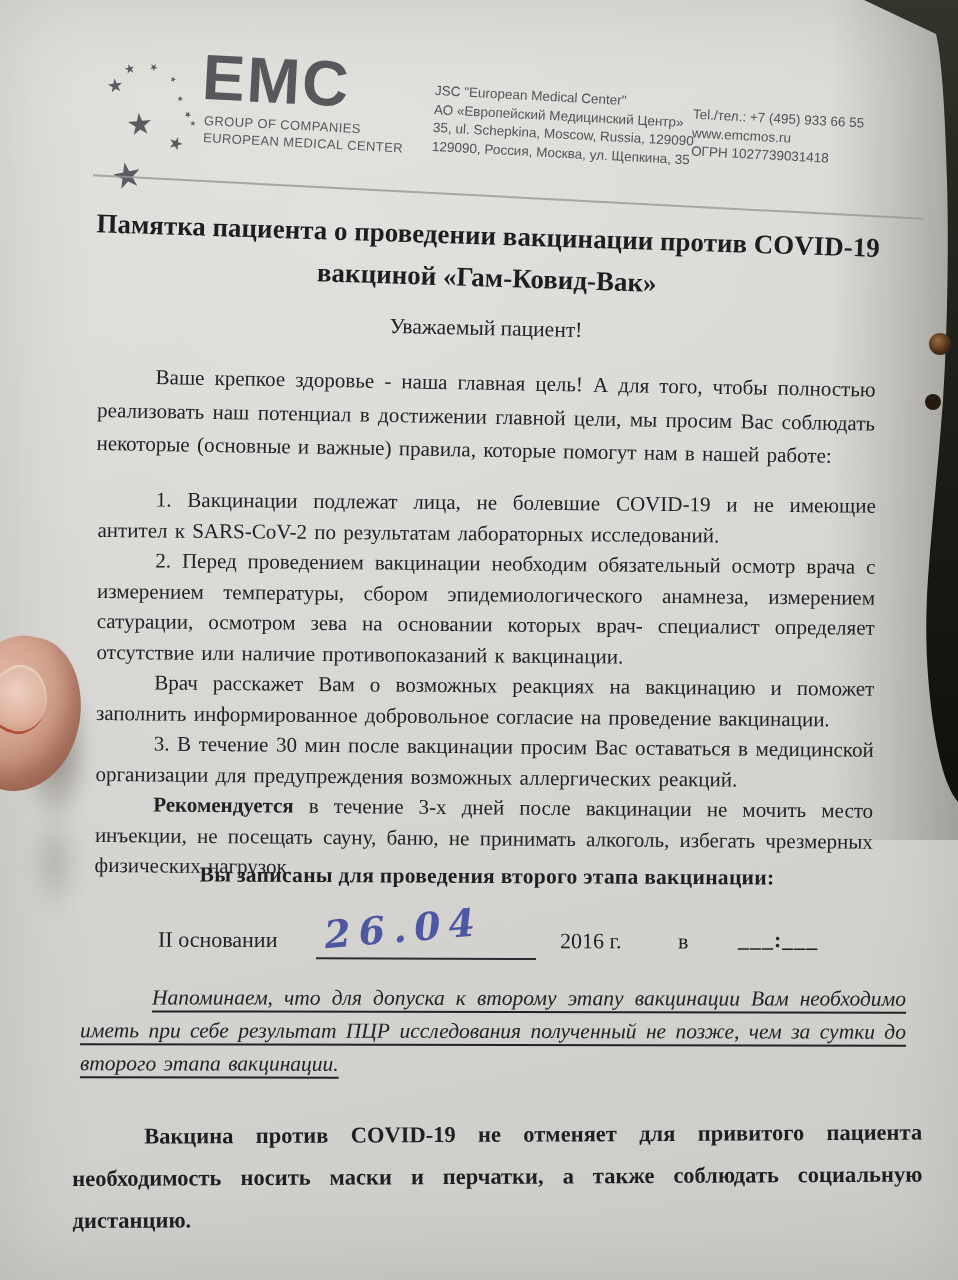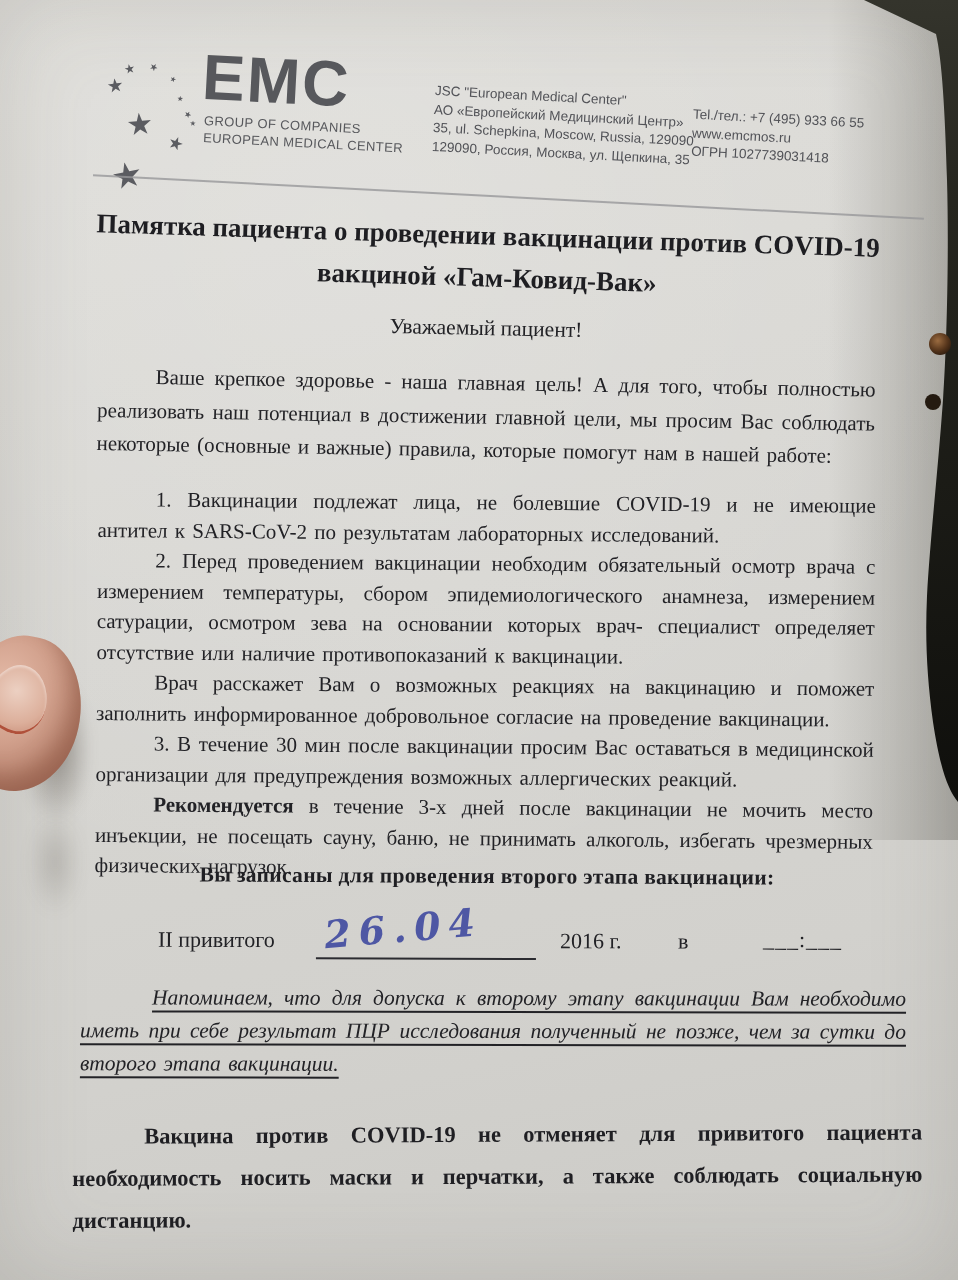--- a/index.html
+++ b/index.html
@@ -53,21 +53,21 @@
     transform:rotate(0.3deg);font-weight:700;font-size:21.5px;letter-spacing:0.3px;color:#1f1f23;}
   .appt-line{position:absolute;left:158px;top:916px;width:720px;height:60px;
     transform:rotate(0.2deg);font-size:22px;color:#222226;}
   .component-label{position:absolute;left:0;top:12px;}
   .date-line{position:absolute;left:158px;top:0;width:220px;height:42px;
     border-bottom:2px solid #2b2b30;}
   .handwriting{position:absolute;left:8px;top:-10px;font-size:38px;font-weight:700;font-style:italic;
     letter-spacing:8px;color:#4e57a4;transform:rotate(-5deg);font-family:"DejaVu Serif",serif;}
   .year-label{position:absolute;left:402px;top:12px;}
   .prep{position:absolute;left:520px;top:12px;}
-  .time-blank{position:absolute;left:605px;top:10px;letter-spacing:1px;}
+  .time-blank{position:absolute;left:580px;top:10px;letter-spacing:1px;font-weight:bold;}
 
   .reminder{position:absolute;left:80px;top:982px;width:826px;margin:0;text-align:justify;
     text-indent:72px;font-style:italic;font-size:21.5px;line-height:33px;word-spacing:2px;
     text-decoration:underline;text-underline-offset:6px;text-decoration-thickness:1.5px;
     transform:rotate(0.1deg);color:#222226;}
   .final-note{position:absolute;left:72px;top:1116px;width:850px;margin:0;text-align:justify;
     text-indent:72px;font-weight:700;font-size:22.5px;line-height:42px;word-spacing:7px;
     transform:rotate(-0.3deg);transform-origin:0 0;color:#1f1f23;}
 
   
@@ -140,21 +140,21 @@
       <p>1.  Вакцинации подлежат лица, не болевшие COVID-19 и не имеющие антител к SARS-CoV-2 по результатам лабораторных исследований.</p>
       <p>2. Перед проведением вакцинации необходим обязательный осмотр врача с измерением температуры, сбором эпидемиологического анамнеза, измерением сатурации, осмотром зева на основании которых врач- специалист определяет отсутствие или наличие противопоказаний к вакцинации.</p>
       <p>Врач расскажет Вам о возможных реакциях на вакцинацию и поможет заполнить информированное добровольное согласие на проведение вакцинации.</p>
       <p>3.  В течение 30 мин после вакцинации просим Вас оставаться в медицинской организации для предупреждения возможных аллергических реакций.</p>
       <p><span class="lead-bold">Рекомендуется</span><span> в течение 3-х дней после вакцинации не мочить место инъекции, не посещать сауну, баню, не принимать алкоголь, избегать чрезмерных физических нагрузок.</span></p>
     </div>
 
     <div class="appt-heading">Вы записаны для проведения второго этапа вакцинации:</div>
 
     <div class="appt-line">
-      <span class="component-label">II привитого</span>
+      <span class="component-label">II основании</span>
       <span class="date-line">
         <span class="handwriting">26.04</span>
       </span>
       <span class="year-label">2016 г.</span>
       <span class="prep">в</span>
       <span class="time-blank">___:___</span>
     </div>
 
     <p class="reminder">Напоминаем, что для допуска к второму этапу вакцинации Вам необходимо иметь при себе результат ПЦР исследования полученный не позже, чем за сутки до второго этапа вакцинации.</p>
 

